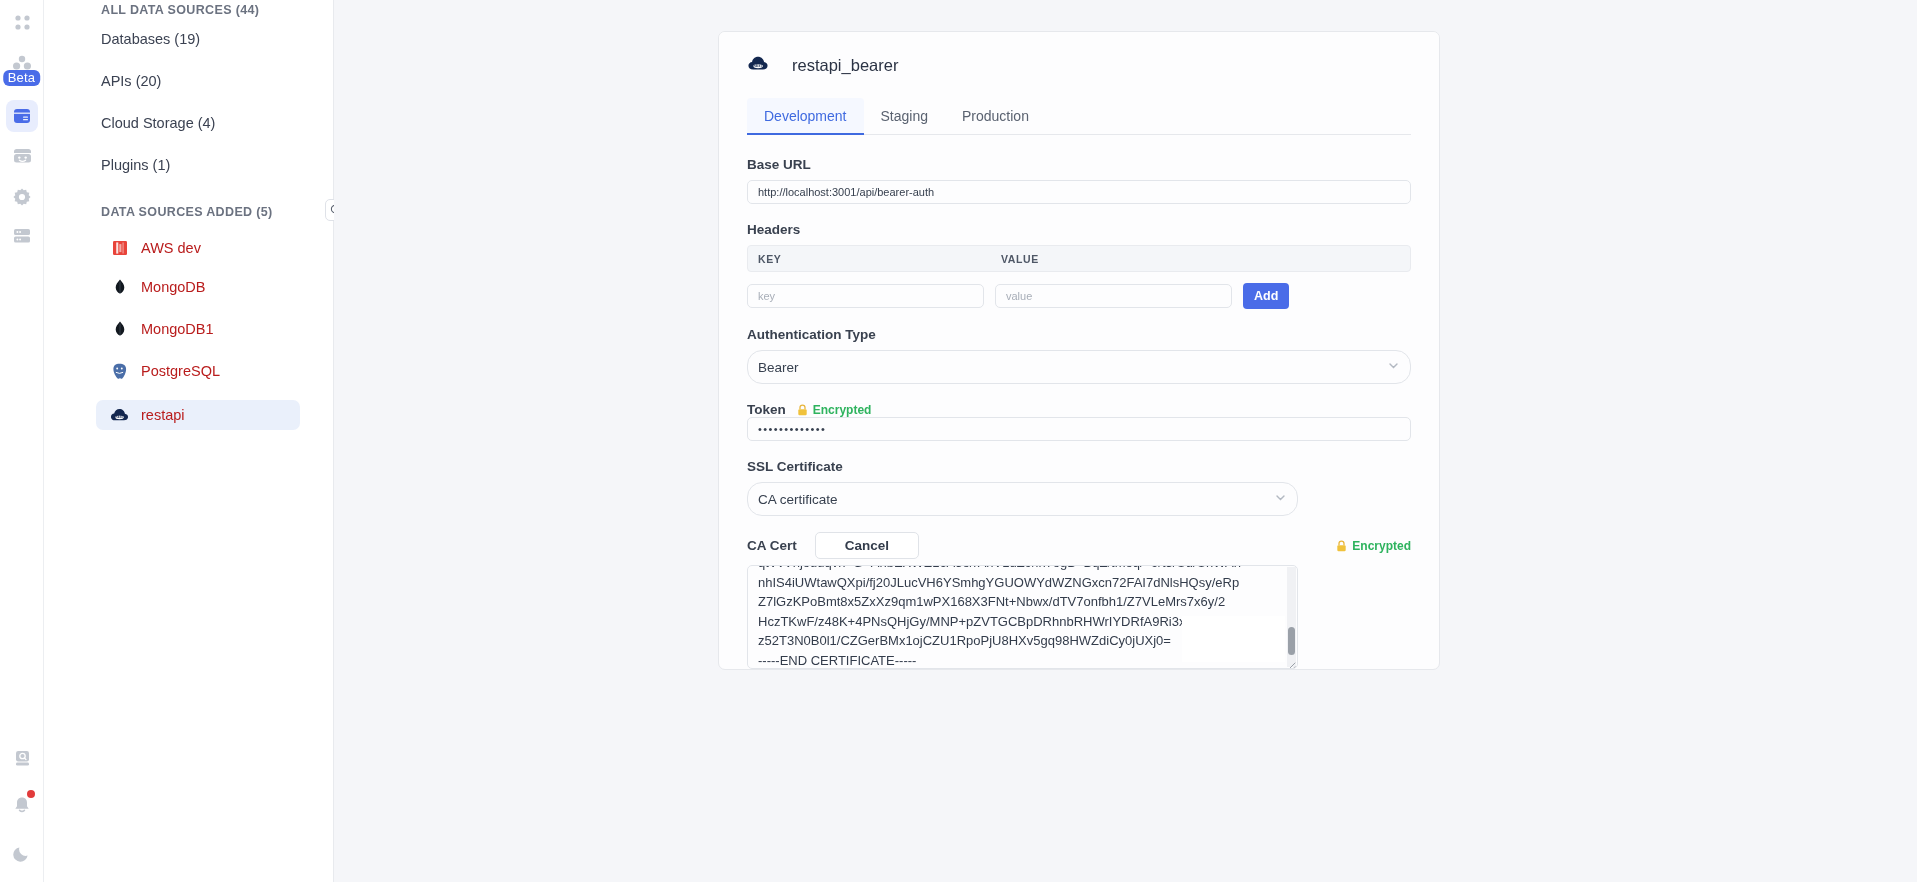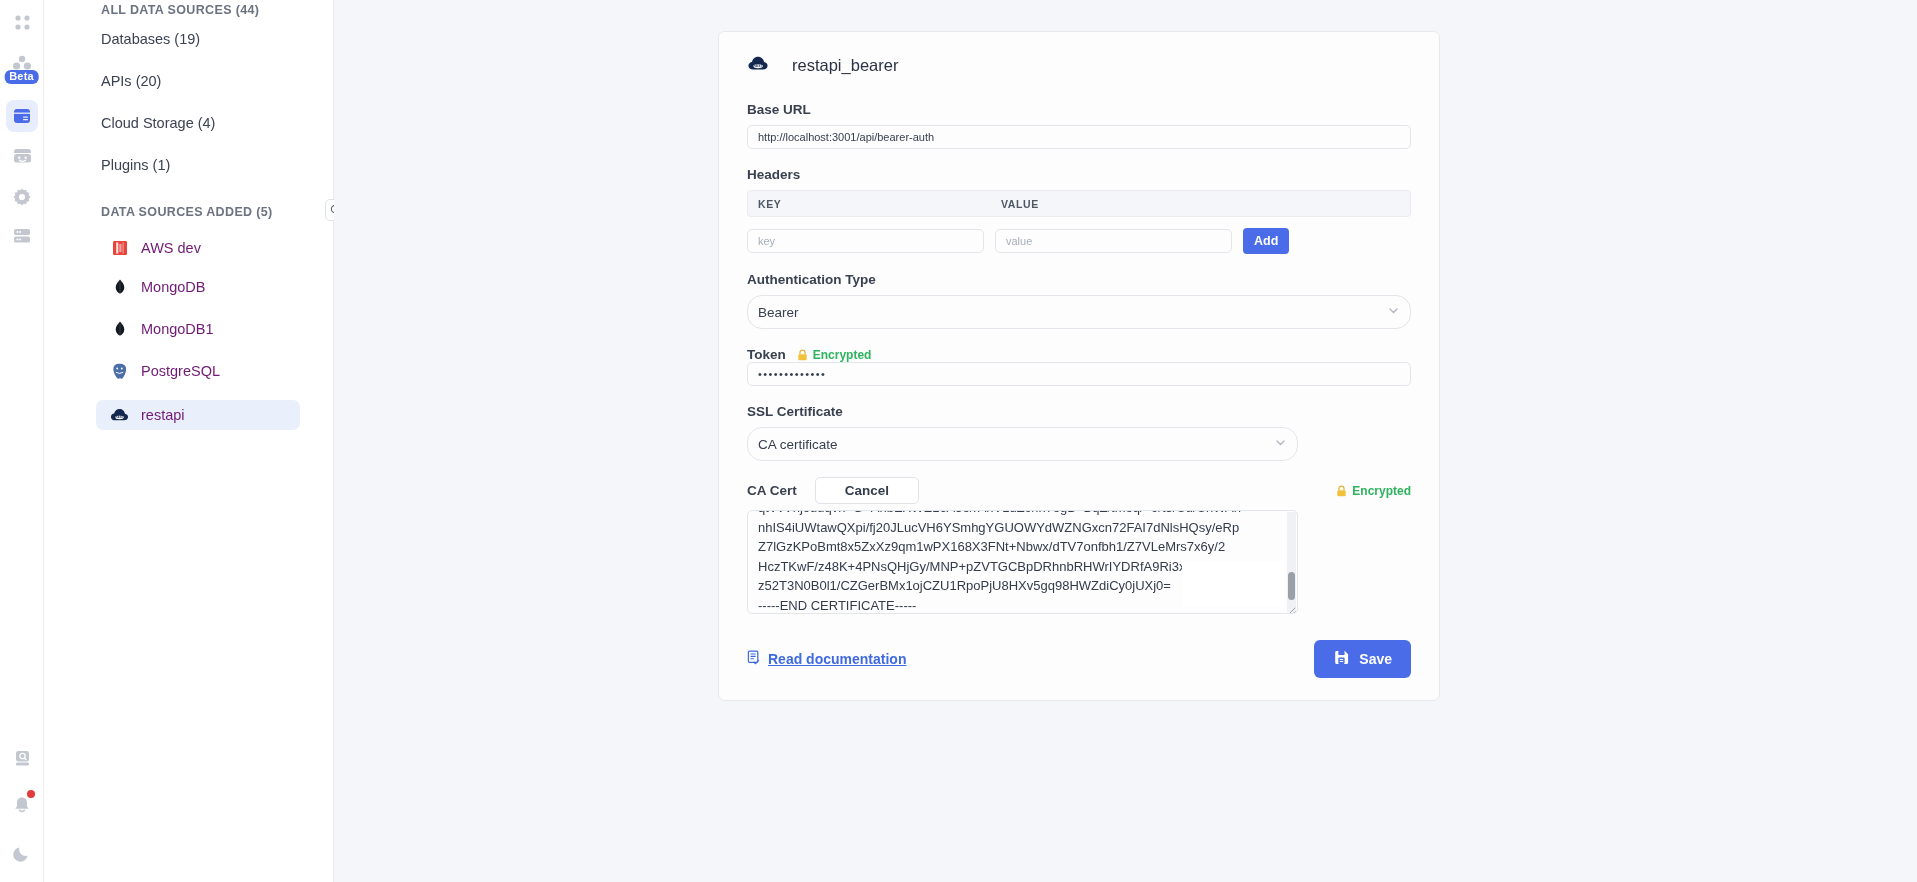--- a/index.html
+++ b/index.html
@@ -23,22 +23,22 @@
   .rail-icon {
     position: absolute; left: 0; width: 44px;
     display: flex; align-items: center; justify-content: center;
   }
   .rail-icon svg { display: block; }
   .rail-badge {
     position: absolute;
     left: 50%; transform: translateX(-50%);
     background: #4a6ce8;
     color: #fff;
-    font-size: 11px;
-    font-weight: bold;
+    font-size: 13px;
+    font-weight: normal;
     letter-spacing: .2px;
     border-radius: 6px;
     padding: 1px 5px 2px 5px;
     line-height: 1;
   }
   .rail-sel {
     position: absolute; left: 6px;
     width: 32px; height: 32px;
     border-radius: 8px;
     background: #e8edfd;
@@ -83,21 +83,21 @@
   .ds-item {
     position: absolute;
     left: 52px; width: 204px; height: 30px;
     display: flex; align-items: center;
     border-radius: 7px;
     padding-left: 14px;
   }
   .ds-item.sel { background: #eaf0fb; }
   .ds-label {
     font-size: 14.5px;
-    color: #701a75;
+    color: #b91c1c;
     margin-left: 12px;
     white-space: nowrap;
   }
   .ds-ico { width: 19px; height: 19px; display: flex; align-items: center; justify-content: center; }
 
   
   .main {
     flex: 1 1 auto;
     height: 882px;
     background: #f5f6f9;
@@ -478,20 +478,25 @@
           <span>
             <svg width="22" height="17" viewBox="0 0 20 16">
               <path d="M5.4 13.6 C2.8 13.6 1 12 1 10 c0-1.9 1.5-3.4 3.4-3.5 C4.9 3.6 7.2 1.6 10 1.6 c3 0 5.4 2.2 5.7 5.1 C17.6 7 19 8.3 19 10.1 c0 2-1.8 3.5-4.3 3.5Z" fill="#13274f"></path>
               <ellipse cx="10" cy="10.4" rx="4.6" ry="2" fill="#fff"></ellipse>
               <text x="10" y="11.5" font-family="'Liberation Sans',sans-serif" font-size="3.1" font-weight="bold" fill="#13274f" text-anchor="middle">(REST)</text>
             </svg>
           </span>
           <span class="ds-title">restapi_bearer</span>
         </div>
 
+        <div class="tabs">
+          <div class="tab active">Development</div>
+          <div class="tab">Staging</div>
+          <div class="tab">Production</div>
+        </div>
       </div>
 
       <div class="card-body">
 
         
         <label class="field-label">Base URL</label>
         <input class="txtinput" type="text" value="http://localhost:3001/api/bearer-auth" style="">
 
         
         <label class="field-label mt18">Headers</label>
@@ -571,40 +576,16 @@
             <div class="cert-sb-thumb"></div>
           </div>
           <span class="cert-resize">
             <svg width="11" height="11" viewBox="0 0 11 11">
               <path d="M10 3 3 10 M10 6.8 6.8 10" stroke="#9aa0a8" stroke-width="1" stroke-linecap="round"></path>
             </svg>
           </span>
         </div>
       </div>
 
-      <div class="card-foot">
-        <a class="doclink" href="#">
-          <span>
-            <svg width="14" height="15" viewBox="0 0 14 15">
-              <rect x="1.4" y="1" width="9.4" height="11.4" rx="1.3" fill="none" stroke="#3f6ae0" stroke-width="1.25"></rect>
-              <path d="M4 4h4.2 M4 6.4h4.2 M4 8.8h2.4" stroke="#3f6ae0" stroke-width="1.1" stroke-linecap="round"></path>
-              <path d="M7.2 12.2 8.6 13.7 11.6 10.4" stroke="#3f6ae0" stroke-width="1.25" fill="none" stroke-linecap="round" stroke-linejoin="round"></path>
-            </svg>
-          </span>
-          <span class="t">Read documentation</span>
-        </a>
-        <button class="btn-save">
-          <span>
-            <svg width="17" height="17" viewBox="0 0 17 17">
-              <path d="M2.2 3.4A1.5 1.5 0 0 1 3.7 2h8.1l3.3 3.3v8.1a1.5 1.5 0 0 1-1.5 1.5H3.7a1.5 1.5 0 0 1-1.5-1.5Z" fill="#fff"></path>
-              <rect x="5.3" y="2" width="6.3" height="4" rx="0.7" fill="#4a6ce8"></rect>
-              <rect x="5.3" y="8.6" width="6.3" height="6.3" rx="0.8" fill="#4a6ce8"></rect>
-              <rect x="6.6" y="10" width="3.7" height="1.1" rx=".5" fill="#fff"></rect>
-              <rect x="6.6" y="12" width="3.7" height="1.1" rx=".5" fill="#fff"></rect>
-            </svg>
-          </span>
-          <span class="t">Save</span>
-        </button>
-      </div>
 
     </div>
   </div>
 </div>
 
 </body></html>

